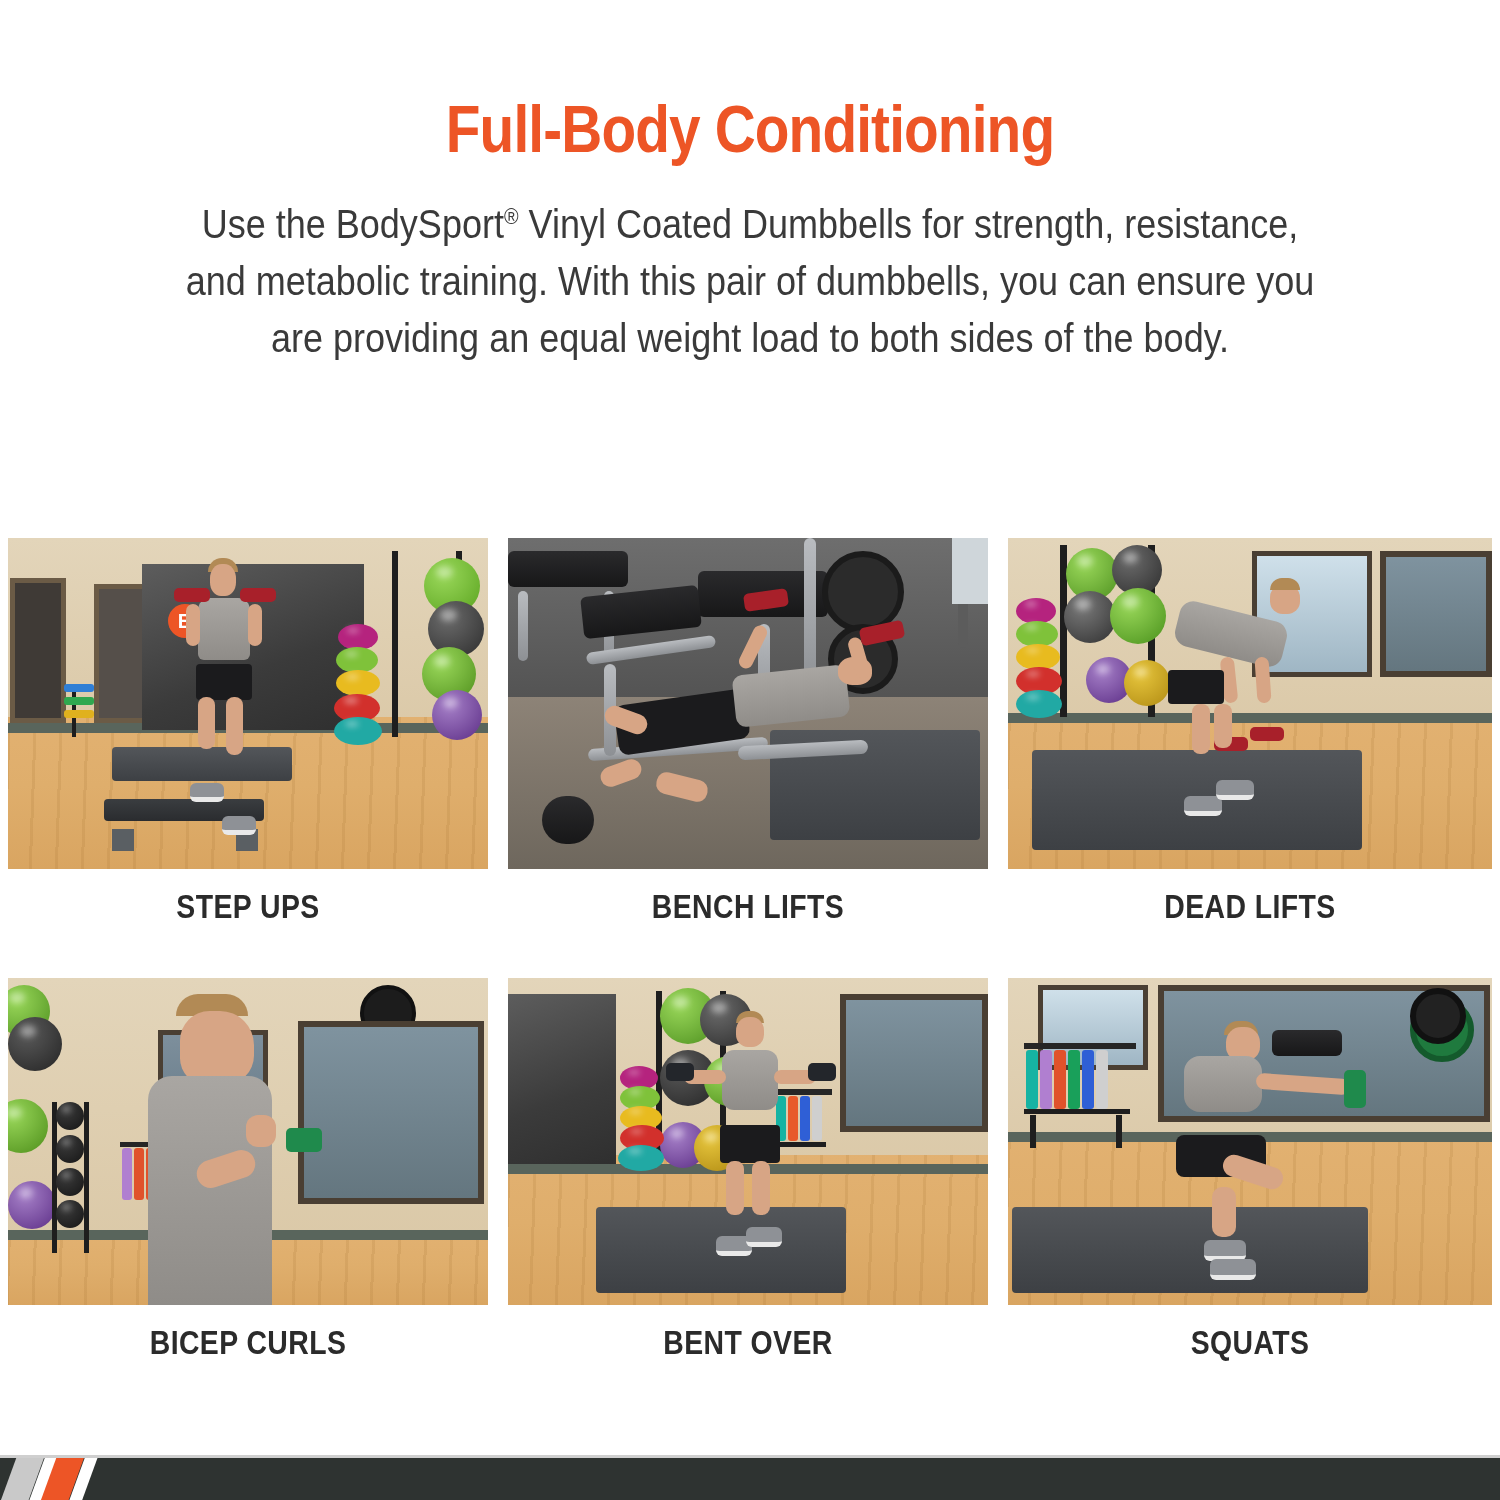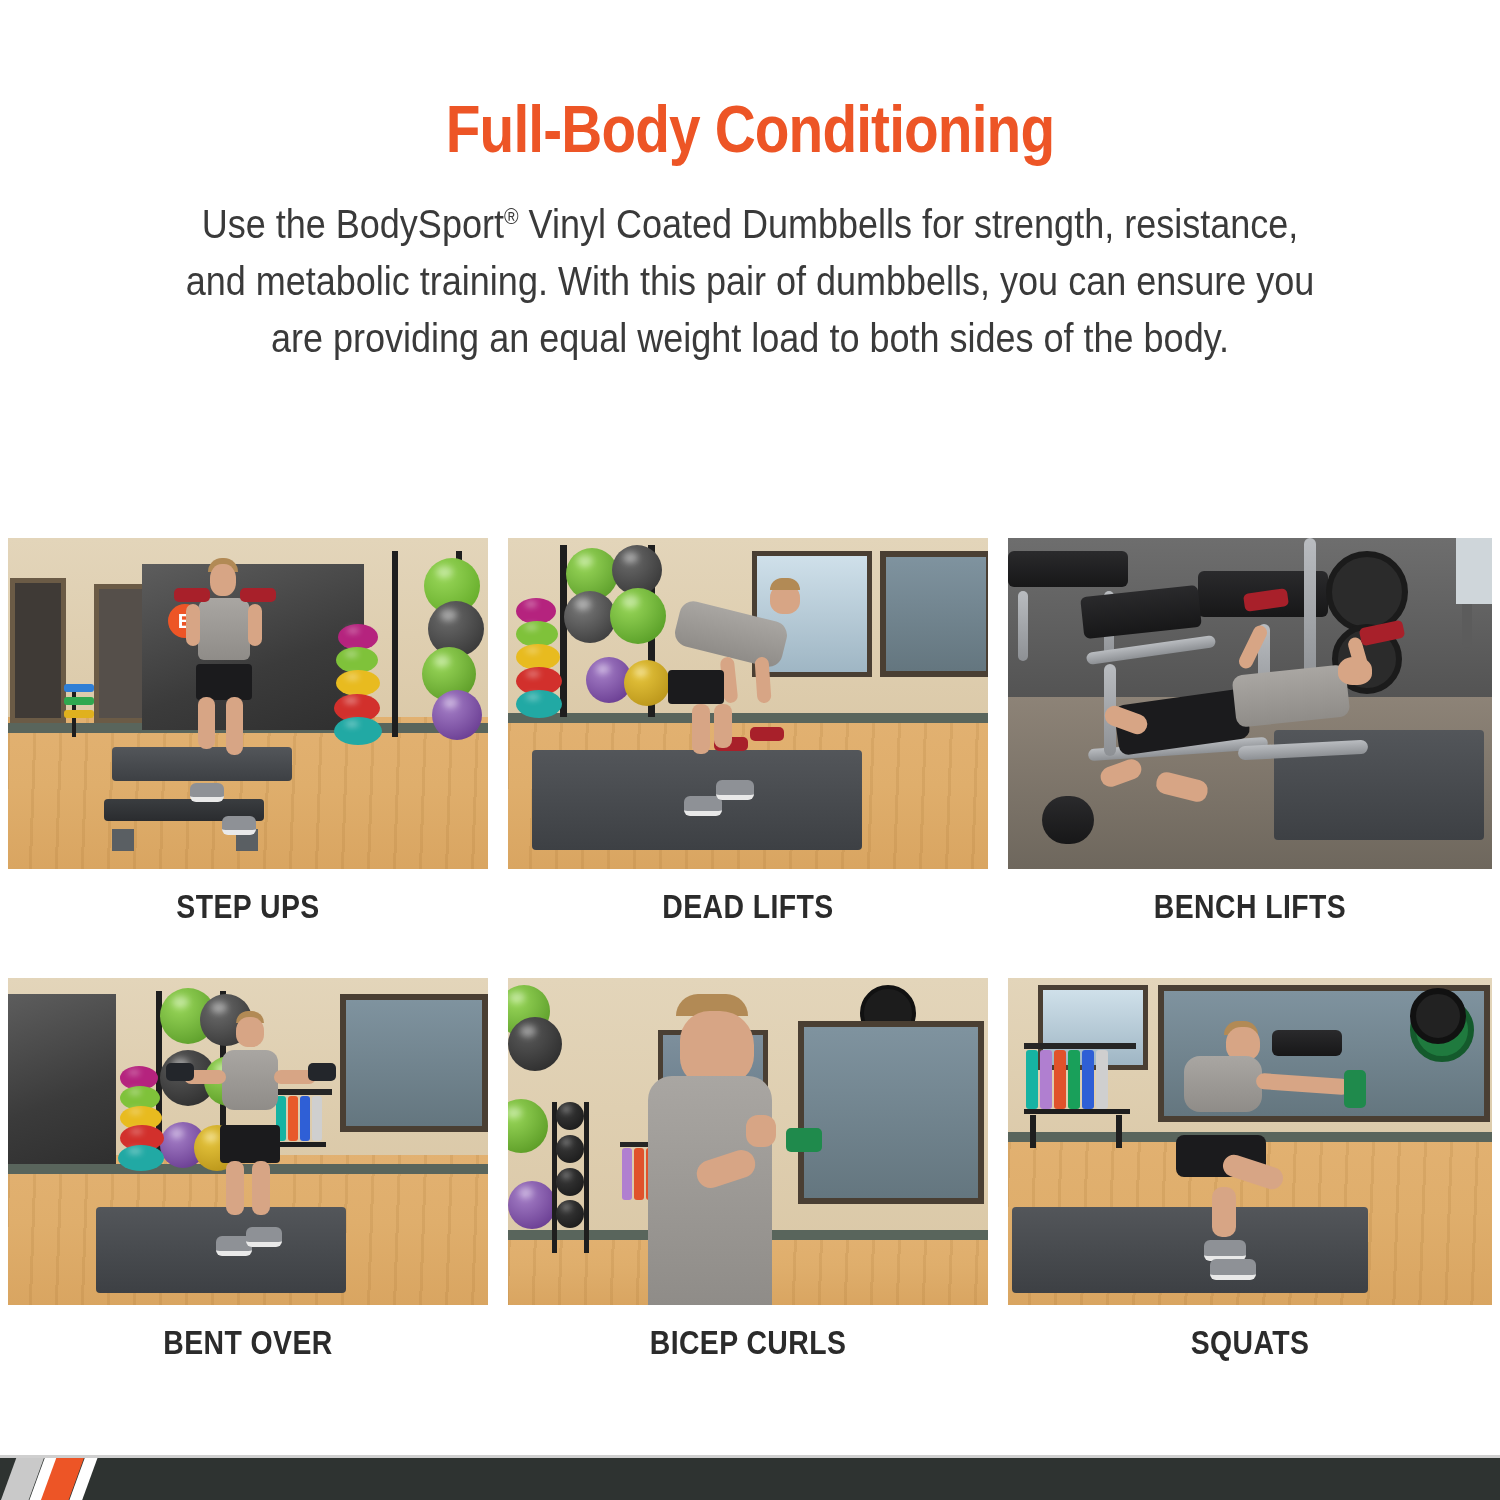--- a/index.html
+++ b/index.html
@@ -285,20 +285,61 @@
         <div class="fig shoe" style="left:182px;top:74%;width:34px;height:14px;"></div>
         <div class="fig shoe" style="left:214px;top:84%;width:34px;height:14px;"></div>
       </div>
     </div>
     <div class="caption">STEP UPS</div>
   </div>
 
   <div class="cell">
     <div class="photo">
       <div class="scene">
+        <div class="wall-dark"></div>
+        <div class="floor-rubber"></div>
+
+        <div class="bench" style="left:0;top:4%;width:120px;height:36px;"></div>
+        <div class="frame-bar" style="left:10px;top:16%;width:10px;height:70px;"></div>
+        <div class="frame-bar" style="left:96px;top:16%;width:10px;height:70px;"></div>
+        <div class="bench" style="left:190px;top:10%;width:130px;height:46px;"></div>
+        <div class="frame-bar" style="left:250px;top:26%;width:12px;height:90px;"></div>
+        <div class="frame-bar" style="left:296px;top:0;width:12px;height:150px;"></div>
+        <div class="plate" style="right:84px;top:4%;width:70px;height:70px;"></div>
+        <div class="plate" style="right:90px;top:26%;width:58px;height:58px;"></div>
+        <div class="frame-bar" style="right:20px;top:0;width:10px;height:110px;background:#5c5c5c;"></div>
+        <div class="window" style="right:0;top:0;width:36px;height:20%;background:#cfd6da;border:none;"></div>
+
+        <div class="mat" style="right:8px;top:58%;width:210px;height:110px;"></div>
+
+        <div class="bench" style="left:74px;top:16%;width:118px;height:42px;transform:rotate(-6deg);"></div>
+        <div class="frame-bar" style="left:78px;top:32%;width:130px;height:12px;transform:rotate(-8deg);"></div>
+        <div class="frame-bar" style="left:80px;top:62%;width:180px;height:12px;transform:rotate(-4deg);"></div>
+        <div class="frame-bar" style="left:96px;top:38%;width:12px;height:92px;"></div>
+        <div class="bench" style="left:34px;top:78%;width:52px;height:48px;border-radius:24px;"></div>
+        <div class="frame-bar" style="left:230px;top:62%;width:130px;height:14px;transform:rotate(-3deg);"></div>
+
+        <div class="fig shorts" style="left:108px;top:48%;width:132px;height:50px;border-radius:10px;transform:rotate(-8deg);"></div>
+        <div class="fig shirt" style="left:226px;top:40%;width:114px;height:52px;border-radius:10px;transform:rotate(-6deg);"></div>
+        <div class="fig head" style="left:330px;top:36%;width:34px;height:28px;"></div>
+        <div class="fig skin" style="left:238px;top:26%;width:14px;height:46px;border-radius:8px;transform:rotate(26deg);"></div>
+        <div class="fig skin" style="left:344px;top:30%;width:14px;height:42px;border-radius:8px;transform:rotate(-16deg);"></div>
+        <div class="fig dumbbell-red" style="left:236px;top:16%;width:44px;height:18px;transform:rotate(-8deg);"></div>
+        <div class="fig dumbbell-red" style="left:352px;top:26%;width:44px;height:18px;transform:rotate(-12deg);"></div>
+        <div class="fig skin" style="left:96px;top:52%;width:44px;height:20px;border-radius:10px;transform:rotate(20deg);"></div>
+        <div class="fig skin" style="left:92px;top:68%;width:42px;height:20px;border-radius:10px;transform:rotate(-20deg);"></div>
+        <div class="fig skin" style="left:148px;top:72%;width:52px;height:22px;border-radius:10px;transform:rotate(14deg);"></div>
+      </div>
+    </div>
+    <div class="caption">BENCH LIFTS</div>
+  </div>
+
+  <div class="cell">
+    <div class="photo">
+      <div class="scene">
         <div class="wall-upper"></div>
         <div class="floor-wood"></div>
         <div class="baseboard" style="top:53%;"></div>
 
         <div class="rack-post" style="left:52px;top:2%;width:7px;height:52%;"></div>
         <div class="rack-post" style="left:140px;top:2%;width:7px;height:52%;"></div>
         <div class="ball" style="left:58px;top:3%;width:52px;height:52px;background:radial-gradient(circle at 35% 30%,#9ad85a,#4f9120);"></div>
         <div class="ball" style="left:104px;top:2%;width:50px;height:50px;background:radial-gradient(circle at 35% 30%,#6b6b6b,#2d2d2d);"></div>
         <div class="ball" style="left:56px;top:16%;width:52px;height:52px;background:radial-gradient(circle at 35% 30%,#7a7a7a,#303030);"></div>
         <div class="ball" style="left:102px;top:15%;width:56px;height:56px;background:radial-gradient(circle at 35% 30%,#9ad85a,#49911b);"></div>
@@ -325,64 +366,63 @@
         <div class="fig dumbbell-red" style="left:242px;top:57%;width:34px;height:14px;"></div>
         <div class="fig shorts" style="left:160px;top:40%;width:56px;height:34px;border-radius:4px;"></div>
         <div class="fig skin" style="left:184px;top:50%;width:18px;height:50px;border-radius:8px;"></div>
         <div class="fig skin" style="left:206px;top:50%;width:18px;height:44px;border-radius:8px;"></div>
         <div class="fig shoe" style="left:176px;top:78%;width:38px;height:15px;"></div>
         <div class="fig shoe" style="left:208px;top:73%;width:38px;height:15px;"></div>
       </div>
     </div>
     <div class="caption">DEAD LIFTS</div>
   </div>
+</div>
+
+<div class="grid row2">
 
   <div class="cell">
     <div class="photo">
       <div class="scene">
-        <div class="wall-dark"></div>
-        <div class="floor-rubber"></div>
-
-        <div class="bench" style="left:0;top:4%;width:120px;height:36px;"></div>
-        <div class="frame-bar" style="left:10px;top:16%;width:10px;height:70px;"></div>
-        <div class="frame-bar" style="left:96px;top:16%;width:10px;height:70px;"></div>
-        <div class="bench" style="left:190px;top:10%;width:130px;height:46px;"></div>
-        <div class="frame-bar" style="left:250px;top:26%;width:12px;height:90px;"></div>
-        <div class="frame-bar" style="left:296px;top:0;width:12px;height:150px;"></div>
-        <div class="plate" style="right:84px;top:4%;width:70px;height:70px;"></div>
-        <div class="plate" style="right:90px;top:26%;width:58px;height:58px;"></div>
-        <div class="frame-bar" style="right:20px;top:0;width:10px;height:110px;background:#5c5c5c;"></div>
-        <div class="window" style="right:0;top:0;width:36px;height:20%;background:#cfd6da;border:none;"></div>
-
-        <div class="mat" style="right:8px;top:58%;width:210px;height:110px;"></div>
-
-        <div class="bench" style="left:74px;top:16%;width:118px;height:42px;transform:rotate(-6deg);"></div>
-        <div class="frame-bar" style="left:78px;top:32%;width:130px;height:12px;transform:rotate(-8deg);"></div>
-        <div class="frame-bar" style="left:80px;top:62%;width:180px;height:12px;transform:rotate(-4deg);"></div>
-        <div class="frame-bar" style="left:96px;top:38%;width:12px;height:92px;"></div>
-        <div class="bench" style="left:34px;top:78%;width:52px;height:48px;border-radius:24px;"></div>
-        <div class="frame-bar" style="left:230px;top:62%;width:130px;height:14px;transform:rotate(-3deg);"></div>
-
-        <div class="fig shorts" style="left:108px;top:48%;width:132px;height:50px;border-radius:10px;transform:rotate(-8deg);"></div>
-        <div class="fig shirt" style="left:226px;top:40%;width:114px;height:52px;border-radius:10px;transform:rotate(-6deg);"></div>
-        <div class="fig head" style="left:330px;top:36%;width:34px;height:28px;"></div>
-        <div class="fig skin" style="left:238px;top:26%;width:14px;height:46px;border-radius:8px;transform:rotate(26deg);"></div>
-        <div class="fig skin" style="left:344px;top:30%;width:14px;height:42px;border-radius:8px;transform:rotate(-16deg);"></div>
-        <div class="fig dumbbell-red" style="left:236px;top:16%;width:44px;height:18px;transform:rotate(-8deg);"></div>
-        <div class="fig dumbbell-red" style="left:352px;top:26%;width:44px;height:18px;transform:rotate(-12deg);"></div>
-        <div class="fig skin" style="left:96px;top:52%;width:44px;height:20px;border-radius:10px;transform:rotate(20deg);"></div>
-        <div class="fig skin" style="left:92px;top:68%;width:42px;height:20px;border-radius:10px;transform:rotate(-20deg);"></div>
-        <div class="fig skin" style="left:148px;top:72%;width:52px;height:22px;border-radius:10px;transform:rotate(14deg);"></div>
+        <div class="wall-upper" style="height:80%;"></div>
+        <div class="floor-wood" style="height:22%;"></div>
+        <div class="baseboard" style="top:77%;"></div>
+
+        <div class="clock" style="left:352px;top:2%;width:48px;height:48px;"></div>
+
+        <div class="window" style="left:150px;top:16%;width:110px;height:44%;"></div>
+        <div class="mirror" style="left:290px;top:13%;width:186px;height:56%;"></div>
+
+        <div class="ball" style="left:-10px;top:2%;width:52px;height:52px;background:radial-gradient(circle at 35% 30%,#9ad85a,#4f9120);"></div>
+        <div class="ball" style="left:0;top:12%;width:54px;height:54px;background:radial-gradient(circle at 35% 30%,#5a5a5a,#242424);"></div>
+        <div class="ball" style="left:-14px;top:37%;width:54px;height:54px;background:radial-gradient(circle at 35% 30%,#9ad85a,#4d8e1a);"></div>
+        <div class="ball" style="left:0;top:62%;width:48px;height:48px;background:radial-gradient(circle at 35% 30%,#a680c8,#5c2e86);"></div>
+
+        <div class="rack-post" style="left:44px;top:38%;width:5px;height:46%;"></div>
+        <div class="rack-post" style="left:76px;top:38%;width:5px;height:46%;"></div>
+        <div class="ball" style="left:48px;top:38%;width:28px;height:28px;background:radial-gradient(circle at 35% 30%,#3b3b3b,#151515);"></div>
+        <div class="ball" style="left:48px;top:48%;width:28px;height:28px;background:radial-gradient(circle at 35% 30%,#3b3b3b,#151515);"></div>
+        <div class="ball" style="left:48px;top:58%;width:28px;height:28px;background:radial-gradient(circle at 35% 30%,#3b3b3b,#151515);"></div>
+        <div class="ball" style="left:48px;top:68%;width:28px;height:28px;background:radial-gradient(circle at 35% 30%,#3b3b3b,#151515);"></div>
+
+        <div class="db-rack" style="left:112px;top:50%;width:46px;height:5px;"></div>
+        <div class="db-col" style="left:114px;top:52%;width:10px;height:16%;background:#b07fd0;"></div>
+        <div class="db-col" style="left:126px;top:52%;width:10px;height:16%;background:#e0522b;"></div>
+        <div class="db-col" style="left:138px;top:52%;width:10px;height:16%;background:#e0522b;"></div>
+
+        <div class="fig hair" style="left:168px;top:5%;width:72px;height:22px;border-radius:32px 32px 0 0;"></div>
+        <div class="fig head" style="left:172px;top:10%;width:74px;height:74px;border-radius:40% 46% 40% 36%;"></div>
+        <div class="fig shirt" style="left:140px;top:30%;width:124px;height:70%;border-radius:24px 24px 0 0;"></div>
+        <div class="fig skin" style="left:188px;top:54%;width:60px;height:28px;border-radius:14px;transform:rotate(-18deg);"></div>
+        <div class="fig skin" style="left:238px;top:42%;width:30px;height:32px;border-radius:12px;"></div>
+        <div class="fig dumbbell-green" style="left:278px;top:46%;width:36px;height:24px;"></div>
       </div>
     </div>
-    <div class="caption">BENCH LIFTS</div>
+    <div class="caption">BICEP CURLS</div>
   </div>
-</div>
-
-<div class="grid row2">
 
   <div class="cell">
     <div class="photo">
       <div class="scene">
         <div class="wall-upper"></div>
         <div class="floor-wood"></div>
         <div class="baseboard" style="top:57%;"></div>
 
         <div class="banner" style="left:0;top:5%;width:108px;height:52%;"></div>
 
@@ -424,60 +464,20 @@
         <div class="fig shoe" style="left:208px;top:79%;width:36px;height:15px;"></div>
         <div class="fig shoe" style="left:238px;top:76%;width:36px;height:15px;"></div>
       </div>
     </div>
     <div class="caption">BENT OVER</div>
   </div>
 
   <div class="cell">
     <div class="photo">
       <div class="scene">
-        <div class="wall-upper" style="height:80%;"></div>
-        <div class="floor-wood" style="height:22%;"></div>
-        <div class="baseboard" style="top:77%;"></div>
-
-        <div class="clock" style="left:352px;top:2%;width:48px;height:48px;"></div>
-
-        <div class="window" style="left:150px;top:16%;width:110px;height:44%;"></div>
-        <div class="mirror" style="left:290px;top:13%;width:186px;height:56%;"></div>
-
-        <div class="ball" style="left:-10px;top:2%;width:52px;height:52px;background:radial-gradient(circle at 35% 30%,#9ad85a,#4f9120);"></div>
-        <div class="ball" style="left:0;top:12%;width:54px;height:54px;background:radial-gradient(circle at 35% 30%,#5a5a5a,#242424);"></div>
-        <div class="ball" style="left:-14px;top:37%;width:54px;height:54px;background:radial-gradient(circle at 35% 30%,#9ad85a,#4d8e1a);"></div>
-        <div class="ball" style="left:0;top:62%;width:48px;height:48px;background:radial-gradient(circle at 35% 30%,#a680c8,#5c2e86);"></div>
-
-        <div class="rack-post" style="left:44px;top:38%;width:5px;height:46%;"></div>
-        <div class="rack-post" style="left:76px;top:38%;width:5px;height:46%;"></div>
-        <div class="ball" style="left:48px;top:38%;width:28px;height:28px;background:radial-gradient(circle at 35% 30%,#3b3b3b,#151515);"></div>
-        <div class="ball" style="left:48px;top:48%;width:28px;height:28px;background:radial-gradient(circle at 35% 30%,#3b3b3b,#151515);"></div>
-        <div class="ball" style="left:48px;top:58%;width:28px;height:28px;background:radial-gradient(circle at 35% 30%,#3b3b3b,#151515);"></div>
-        <div class="ball" style="left:48px;top:68%;width:28px;height:28px;background:radial-gradient(circle at 35% 30%,#3b3b3b,#151515);"></div>
-
-        <div class="db-rack" style="left:112px;top:50%;width:46px;height:5px;"></div>
-        <div class="db-col" style="left:114px;top:52%;width:10px;height:16%;background:#b07fd0;"></div>
-        <div class="db-col" style="left:126px;top:52%;width:10px;height:16%;background:#e0522b;"></div>
-        <div class="db-col" style="left:138px;top:52%;width:10px;height:16%;background:#e0522b;"></div>
-
-        <div class="fig hair" style="left:168px;top:5%;width:72px;height:22px;border-radius:32px 32px 0 0;"></div>
-        <div class="fig head" style="left:172px;top:10%;width:74px;height:74px;border-radius:40% 46% 40% 36%;"></div>
-        <div class="fig shirt" style="left:140px;top:30%;width:124px;height:70%;border-radius:24px 24px 0 0;"></div>
-        <div class="fig skin" style="left:188px;top:54%;width:60px;height:28px;border-radius:14px;transform:rotate(-18deg);"></div>
-        <div class="fig skin" style="left:238px;top:42%;width:30px;height:32px;border-radius:12px;"></div>
-        <div class="fig dumbbell-green" style="left:278px;top:46%;width:36px;height:24px;"></div>
-      </div>
-    </div>
-    <div class="caption">BICEP CURLS</div>
-  </div>
-
-  <div class="cell">
-    <div class="photo">
-      <div class="scene">
         <div class="wall-upper"></div>
         <div class="floor-wood" style="height:52%;"></div>
         <div class="baseboard" style="top:47%;"></div>
 
         <div class="mirror" style="left:150px;top:2%;width:332px;height:42%;"></div>
         <div class="window-light" style="left:30px;top:2%;width:110px;height:26%;"></div>
 
         <div class="db-rack" style="left:16px;top:20%;width:112px;height:6px;"></div>
         <div class="db-col" style="left:18px;top:22%;width:12px;height:18%;background:#16b3a3;"></div>
         <div class="db-col" style="left:32px;top:22%;width:12px;height:18%;background:#b07fd0;"></div>

